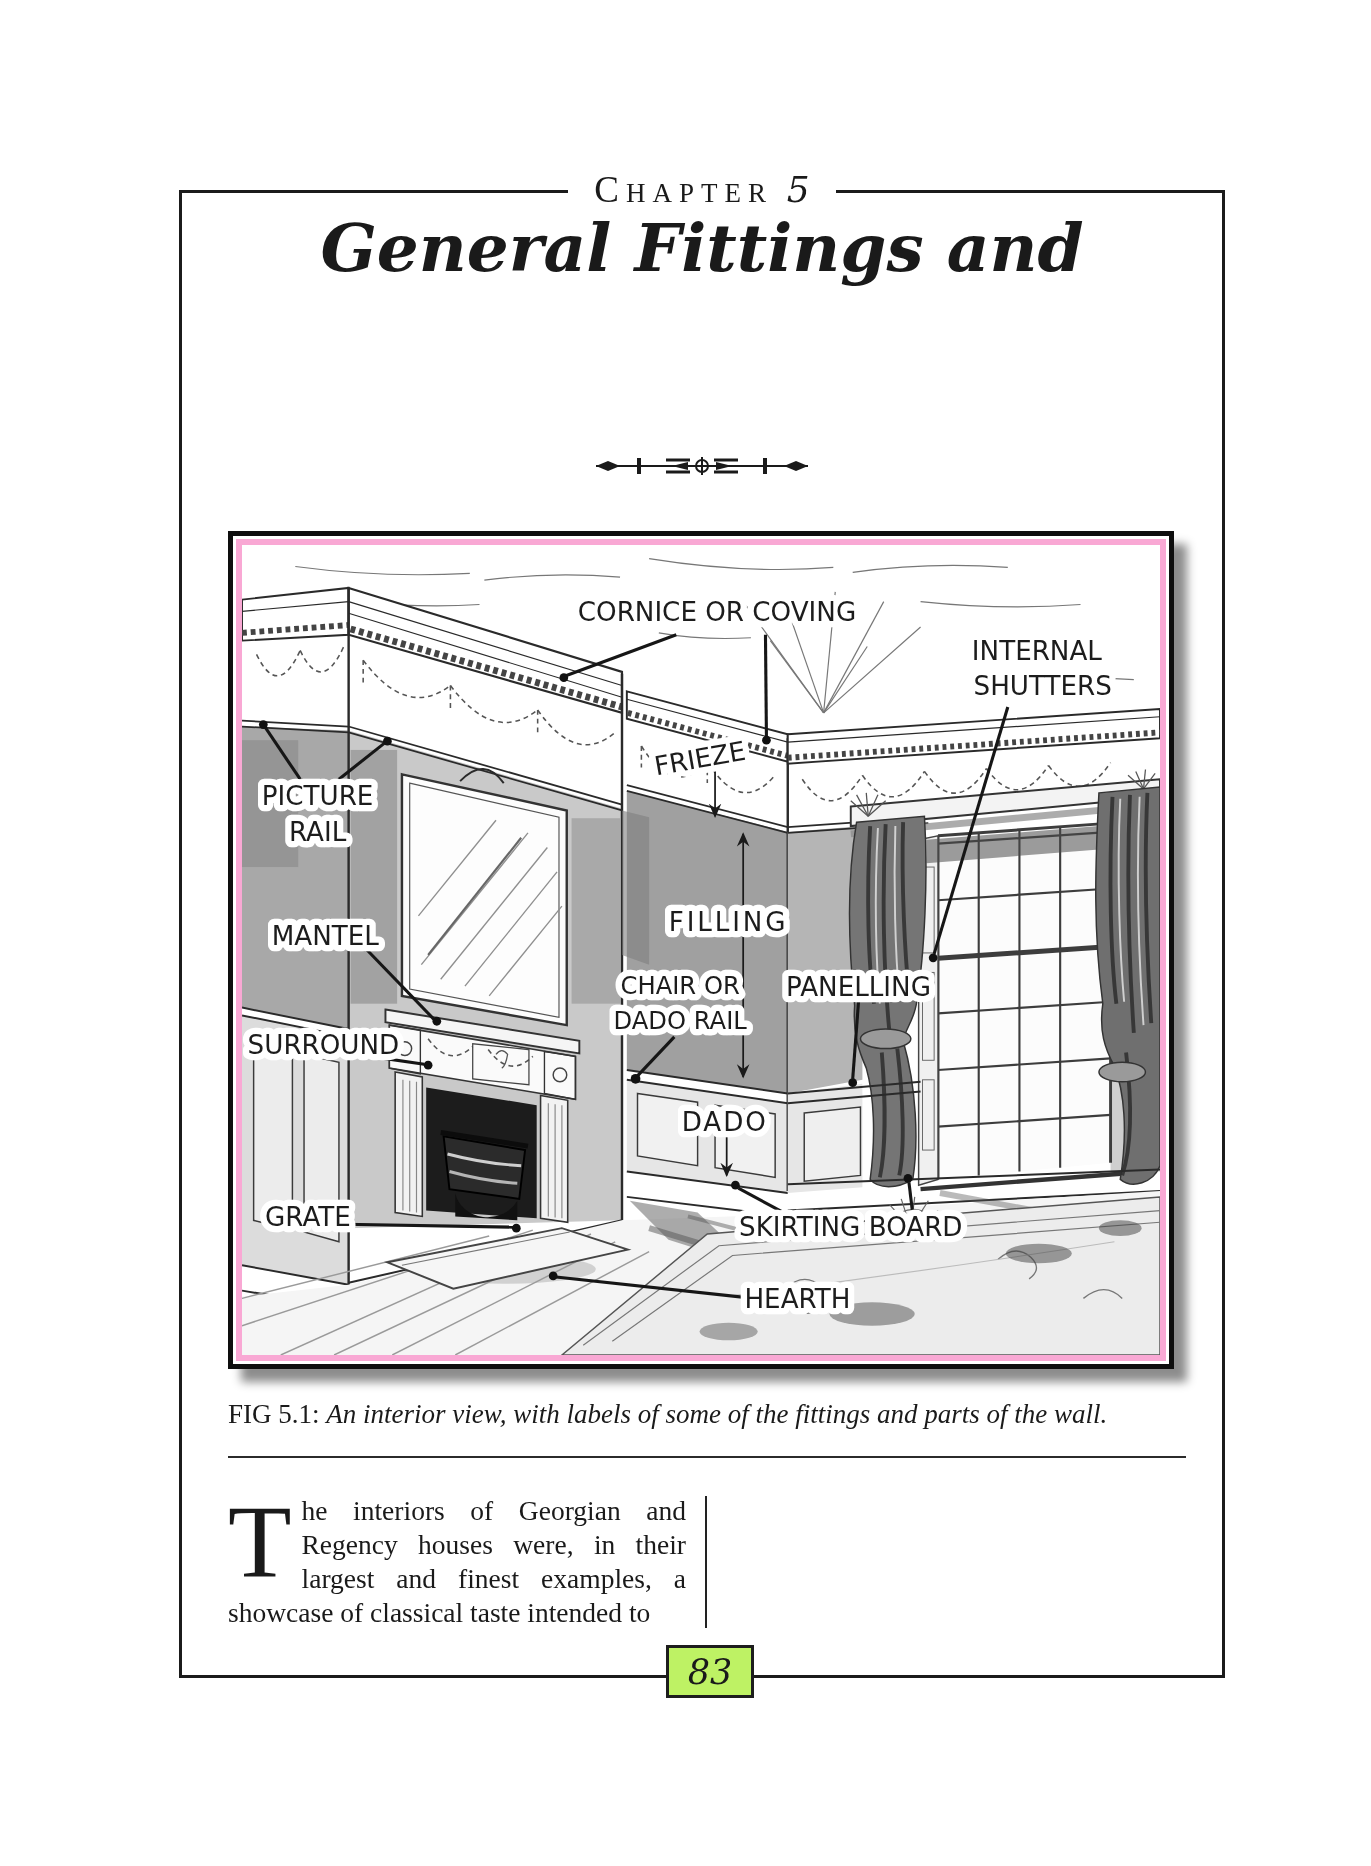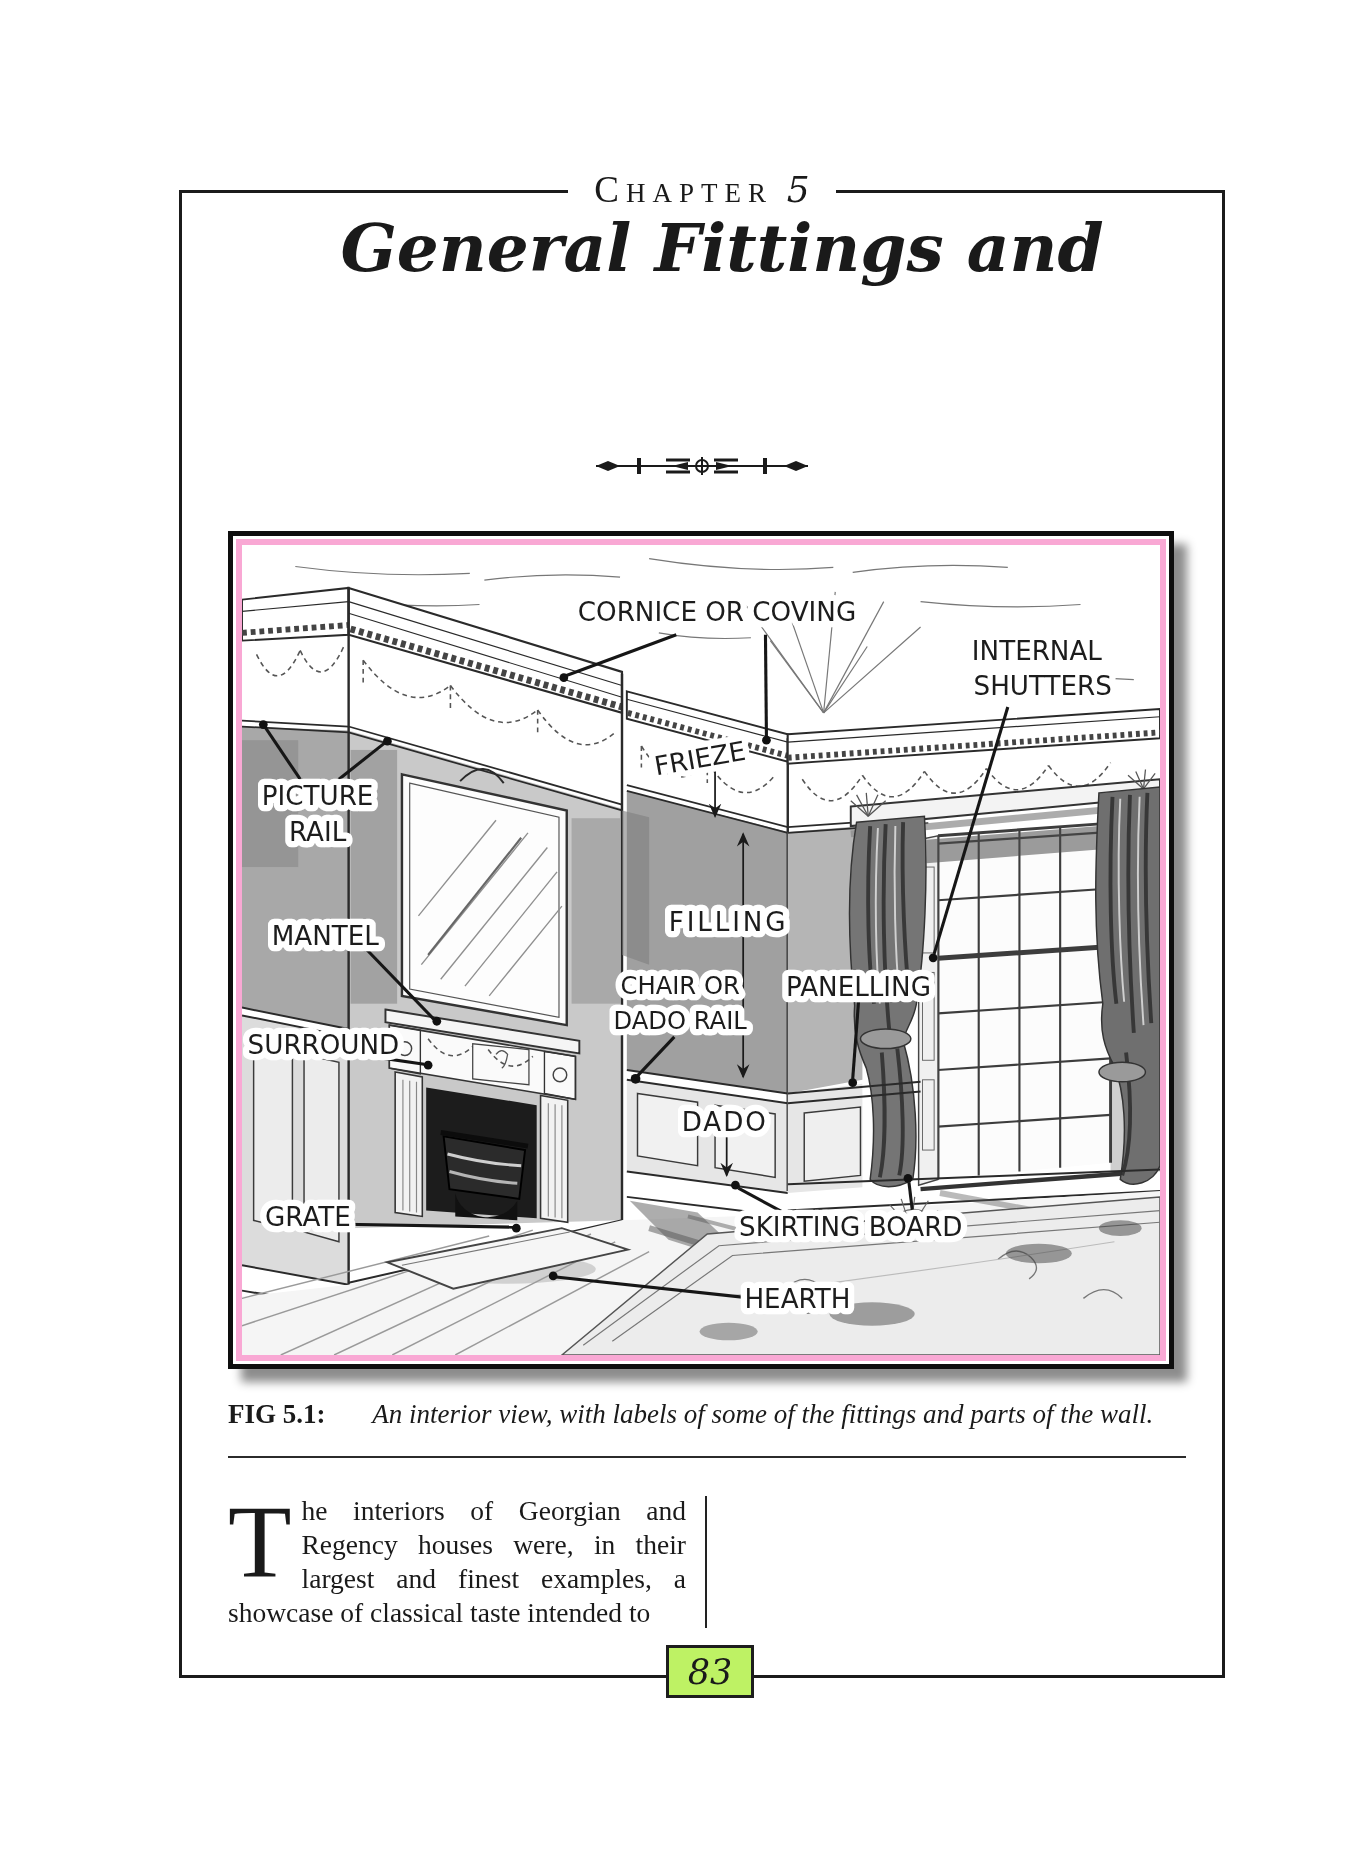--- a/index.html
+++ b/index.html
@@ -7,30 +7,30 @@
         font-family:"Liberation Serif",serif;color:#1a1a1a;}
   .border-box{position:absolute;left:179px;top:190px;width:1040px;height:1482px;
         border:3px solid #1b1b1b;}
   .chapter-row{position:absolute;left:179px;top:168px;width:1046px;text-align:center;z-index:3;}
   .chapter-row .plate{display:inline-block;background:#ffffff;padding:0 26px;
         letter-spacing:7px;font-size:27px;}
   .chapter-row .c-initial{font-size:37px;letter-spacing:7px;}
   .chapter-row .c-num{font-family:"DejaVu Serif",serif;font-style:italic;font-size:36px;letter-spacing:0;}
   .title{position:absolute;left:179px;top:212px;width:1046px;text-align:center;
         font-family:"DejaVu Serif",serif;font-style:italic;font-weight:bold;
-        font-size:66px;line-height:72px;margin-left:20px;}
+        font-size:66px;line-height:72px;}
   .ornament-row{position:absolute;left:179px;top:452px;width:1046px;text-align:center;}
   .fig-frame{position:absolute;left:228px;top:531px;width:946px;height:838px;background:#fff;
         border:5px solid #0e0e0e;padding:3px;box-sizing:border-box;
         box-shadow:13px 13px 9px rgba(0,0,0,0.45);}
   .fig-inner{width:100%;height:100%;border:6px solid #f9a8d4;box-sizing:border-box;overflow:hidden;}
   .fig-inner svg{display:block;width:100%;height:100%;}
   .caption{position:absolute;left:228px;top:1398px;width:952px;font-size:27px;line-height:32px;}
-  .caption .cap-prefix{font-weight:bold;}
-  .caption .cap-text{font-style:italic;margin-left:40px;}
+  .caption .cap-prefix{font-weight:normal;}
+  .caption .cap-text{font-style:italic;}
   .rule{position:absolute;left:228px;top:1456px;width:958px;height:2px;background:#2b2b2b;}
   .columns{position:absolute;left:228px;top:1494px;width:958px;display:flex;
         font-size:27.5px;line-height:34px;text-align:justify;}
   .col-left{width:458px;}
   .col-div{width:2px;background:#222;margin:2px 19px;}
   .col-right{flex:1;}
   .dropcap{float:left;font-size:104px;line-height:86px;margin:5px 10px 0 0;}
   .pageno{position:absolute;left:666px;top:1645px;width:88px;height:53px;background:#bef264;
         border:3px solid #1d1d1d;box-sizing:border-box;z-index:4;
         display:flex;align-items:center;justify-content:center;

